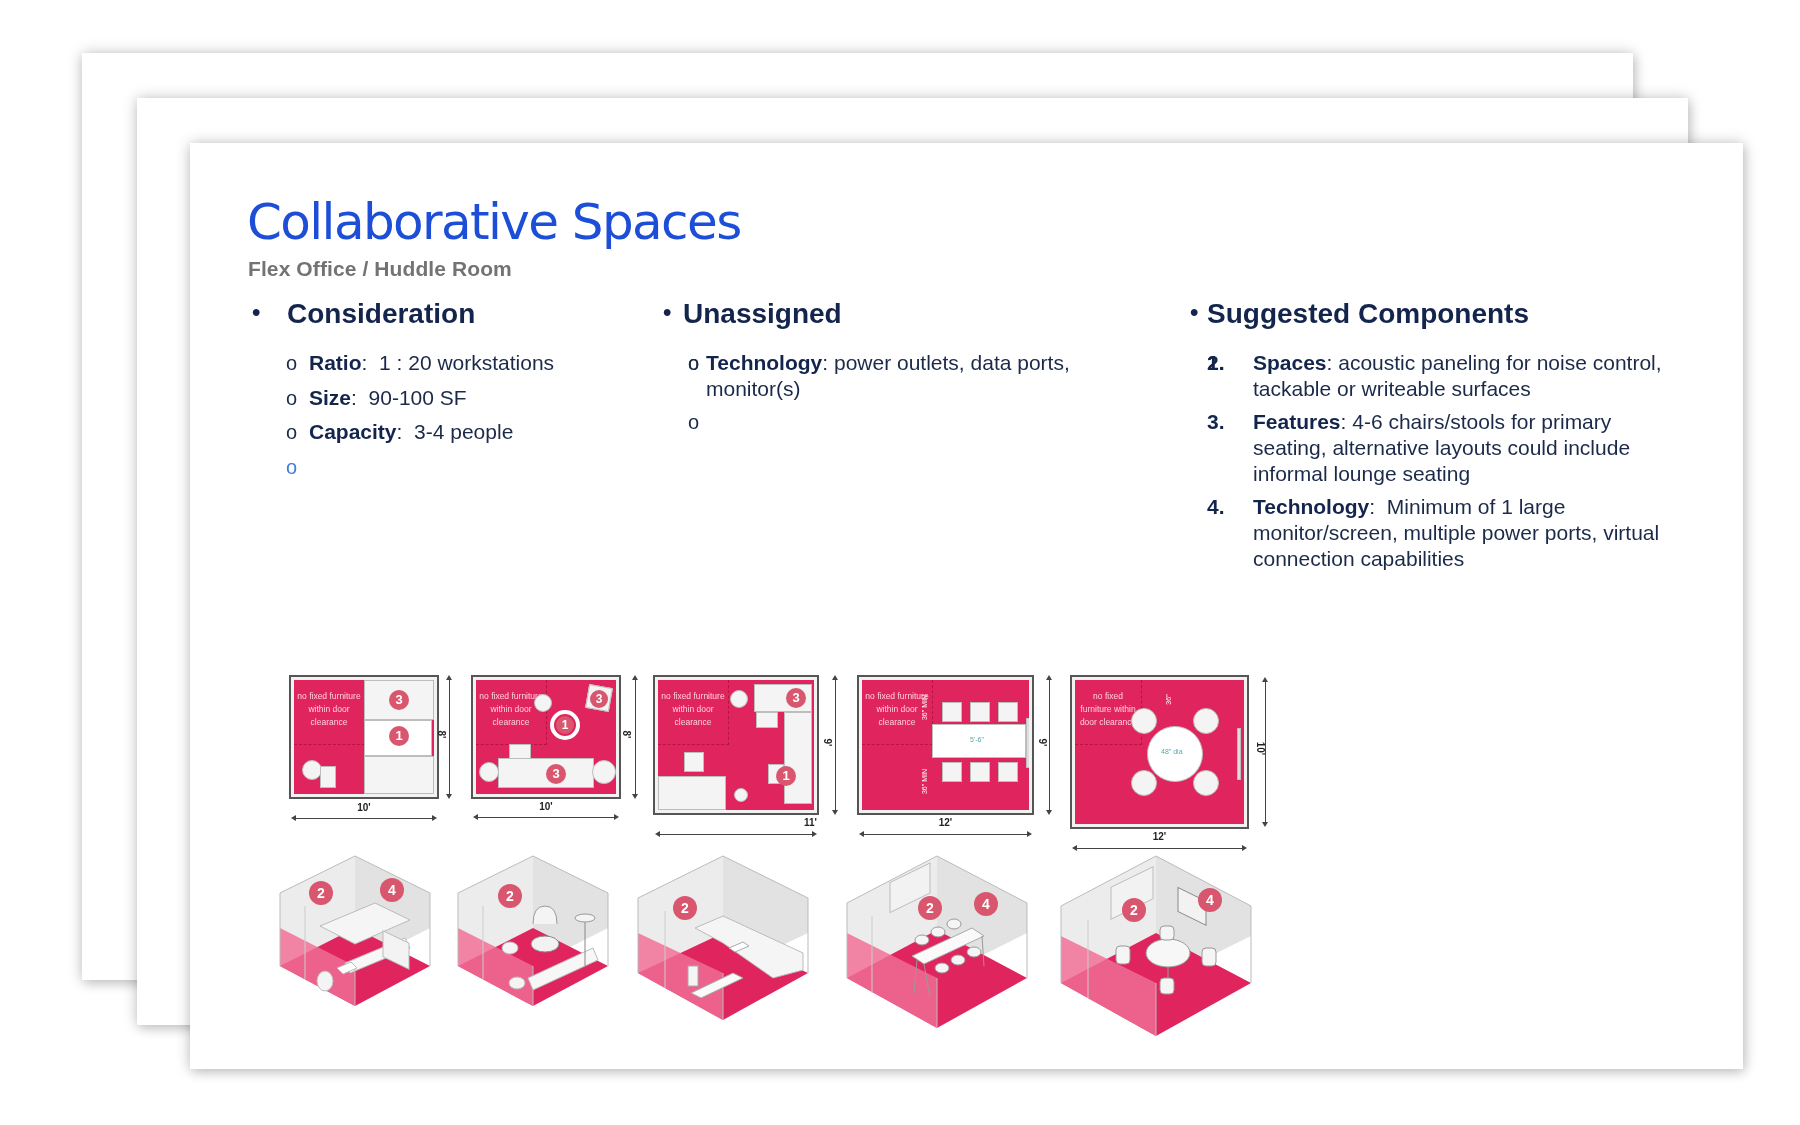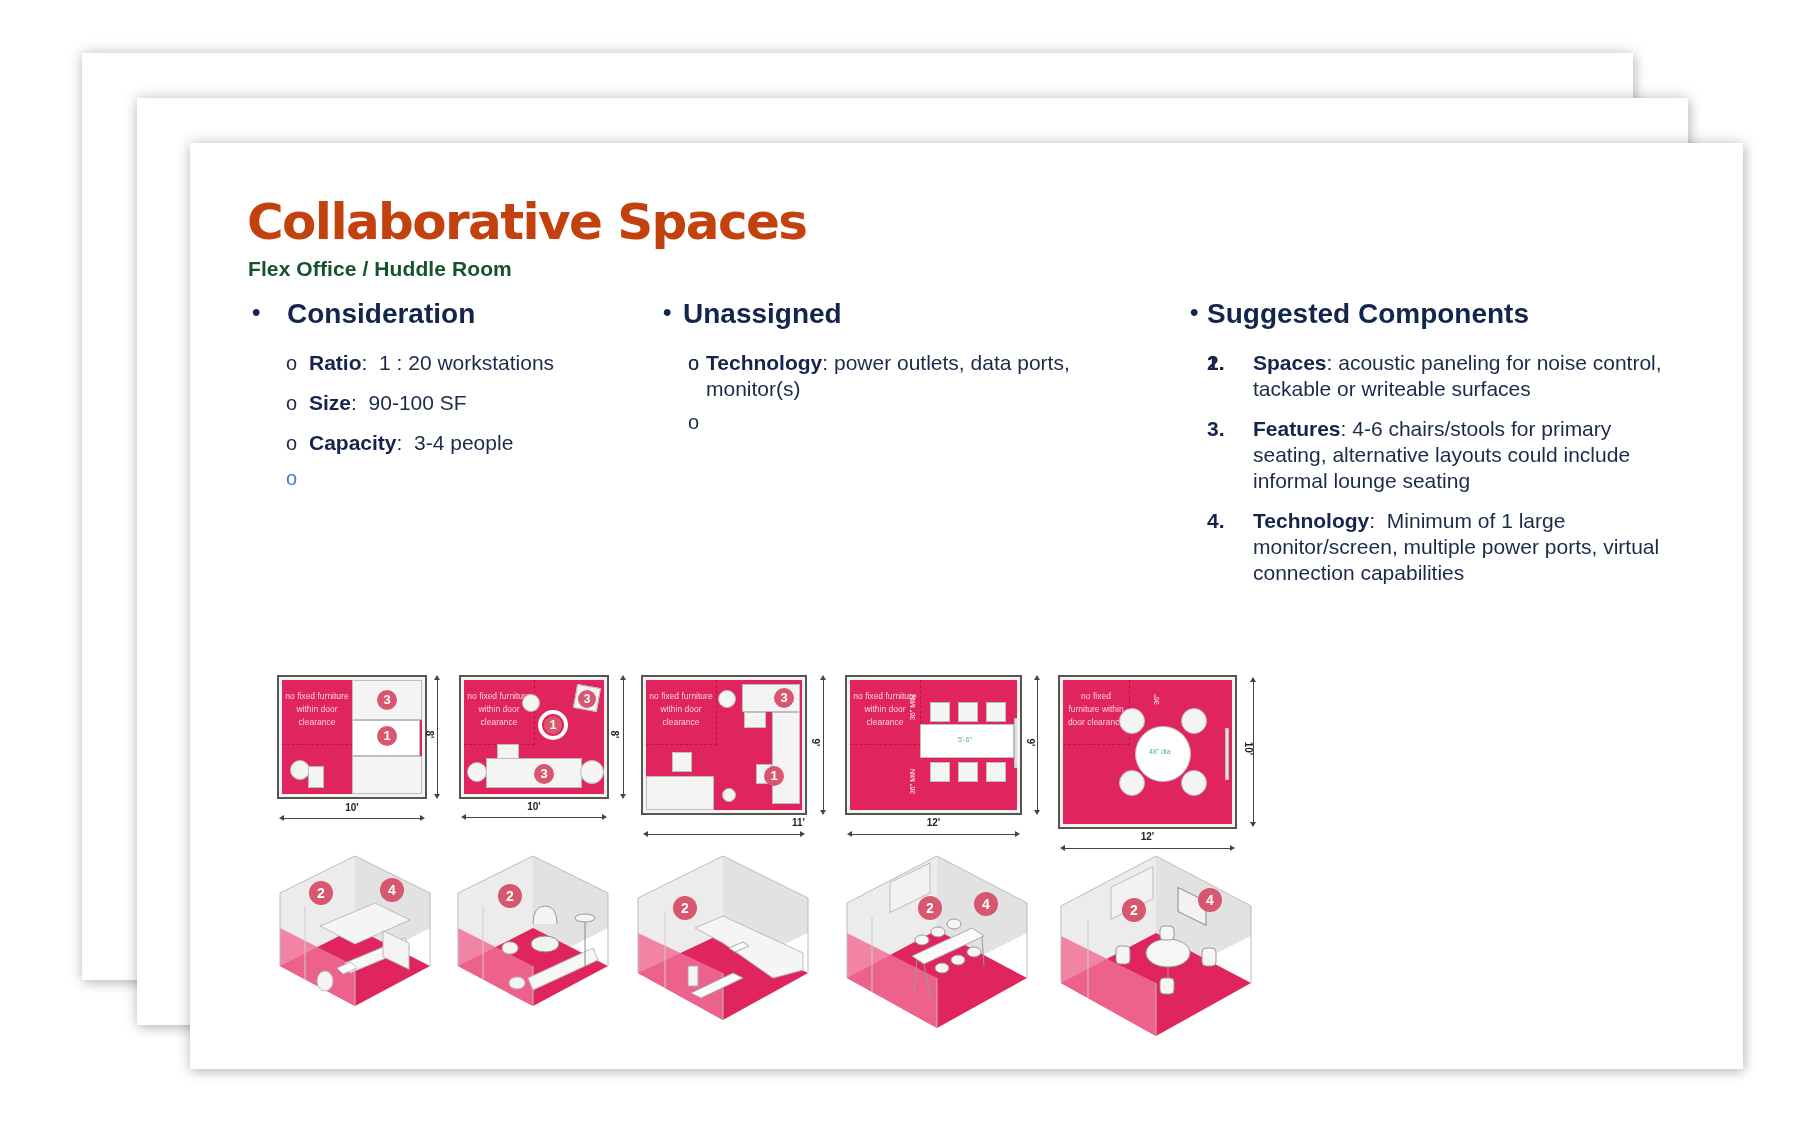--- a/index.html
+++ b/index.html
@@ -5,31 +5,31 @@
   html, body { margin:0; padding:0; }
   body { width:1800px; height:1125px; background:#ffffff; position:relative; overflow:hidden;
          font-family:"DejaVu Sans", sans-serif; color:#1c2a4a; }
   .page { position:absolute; width:1551px; height:927px; background:#ffffff;
           box-shadow: 0 0 14px rgba(0,0,0,0.22), 2px 4px 10px rgba(0,0,0,0.12); }
   #page-back { left:82px; top:53px; }
   #page-mid { left:137px; top:98px; }
   #page-front { left:190px; top:143px; width:1553px; height:926px; }
 
   .title { position:absolute; left:57px; top:50px; font-family:"DejaVu Sans", sans-serif;
-           font-weight:bold; font-size:50px; letter-spacing:-1.6px; color:#c2410c; white-space:nowrap; }
+           font-weight:normal; font-size:50px; letter-spacing:-1.6px; color:#1d4ed8; white-space:nowrap; }
   .subtitle { position:absolute; left:58px; top:114px; font-family:"Liberation Sans", sans-serif; font-weight:bold;
-              font-size:21px; color:#14532d; white-space:nowrap; letter-spacing:0.1px; }
+              font-size:21px; color:#737373; white-space:nowrap; letter-spacing:0.1px; }
 
   .col { position:absolute; font-family:"Liberation Sans", sans-serif; color:#1c2a4a; }
   .col-head { position:relative; font-weight:bold; font-size:28px; color:#14254d; white-space:nowrap; height:34px; }
   .col-head .dot { position:absolute; top:0; font-size:24px; }
   .list { list-style:none; margin:0; padding:0; position:relative; }
   .list li { position:relative; font-size:21px; line-height:26px; }
   .list li .mk { position:absolute; left:0; top:0; }
-  .list li .txt { display:block;margin-top:14px; }
+  .list li .txt { display:block; }
   .list li b { font-weight:bold; color:#14254d; }
   .blue { color:#3f7ddd; font-weight:bold; }
 
   #col1 { left:62px; top:155px; width:340px; }
   #col1 .col-head .dot { left:0; }
   #col1 .col-head .lbl { position:absolute; left:35px; top:0; }
   #col1 .list { margin-top:18px; }
   #col1 .list li { padding-left:57px; margin-bottom:8.5px; }
   #col1 .list li .mk { left:34px; font-size:20px; }
 
@@ -39,21 +39,21 @@
   #col2 .list li { padding-left:43px; margin-bottom:7px; }
   #col2 .list li .mk { left:25px; font-size:20px; }
 
   #col3 { left:1000px; top:155px; width:490px; }
   #col3 .col-head .lbl { position:absolute; left:17px; top:0; }
   #col3 .list { margin-top:18px; }
   #col3 .list li { padding-left:63px; margin-bottom:7px; }
   #col3 .list li .mk { left:17px; font-weight:bold; color:#14254d; }
 
   
-  .plan { position:absolute; }
+  .plan { position:absolute;margin-left:12px; }
   .plan .room { position:absolute; left:0; top:0; background:#e0245e; border:3px solid #f2f2f2;
                 outline:2px solid #555; box-sizing:border-box; overflow:hidden; }
   .plan .room .nf { position:absolute; left:8px; top:10px; width:66px; color:#ffd1df; font-size:8.5px; line-height:13px;
                     text-align:center; font-family:"Liberation Sans", sans-serif; }
   .plan .room .clear { position:absolute; left:0; top:0; border-right:1px dashed #b8123f; border-bottom:1px dashed #b8123f; }
   .plan .wdim { position:absolute; font-size:10px; font-weight:bold; color:#222; text-align:center; font-family:"Liberation Sans", sans-serif; }
   .plan .harrow { position:absolute; height:1px; background:#444; }
   .plan .harrow:before, .plan .harrow:after { content:""; position:absolute; top:-3px; border:3px solid transparent; }
   .plan .harrow:before { left:-4px; border-right:5px solid #444; border-left:0; }
   .plan .harrow:after { right:-4px; border-left:5px solid #444; border-right:0; }

